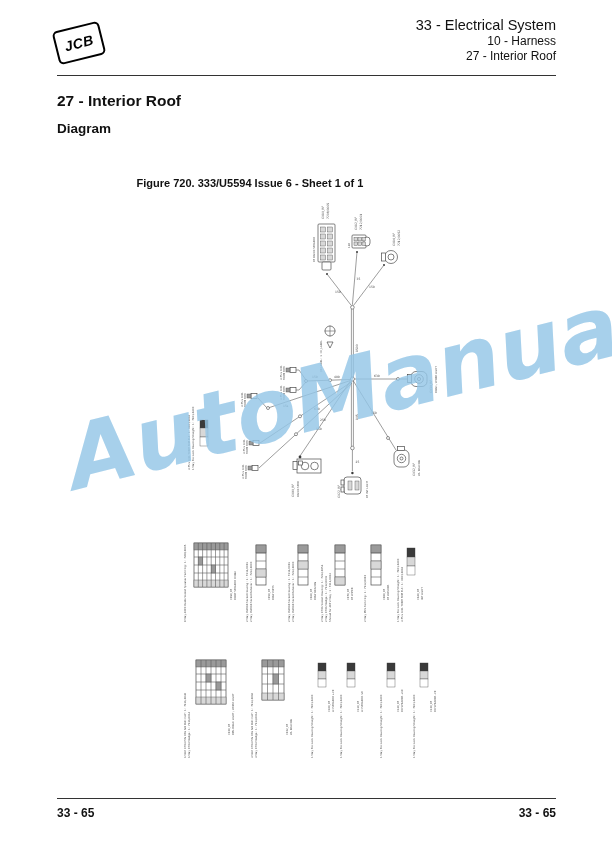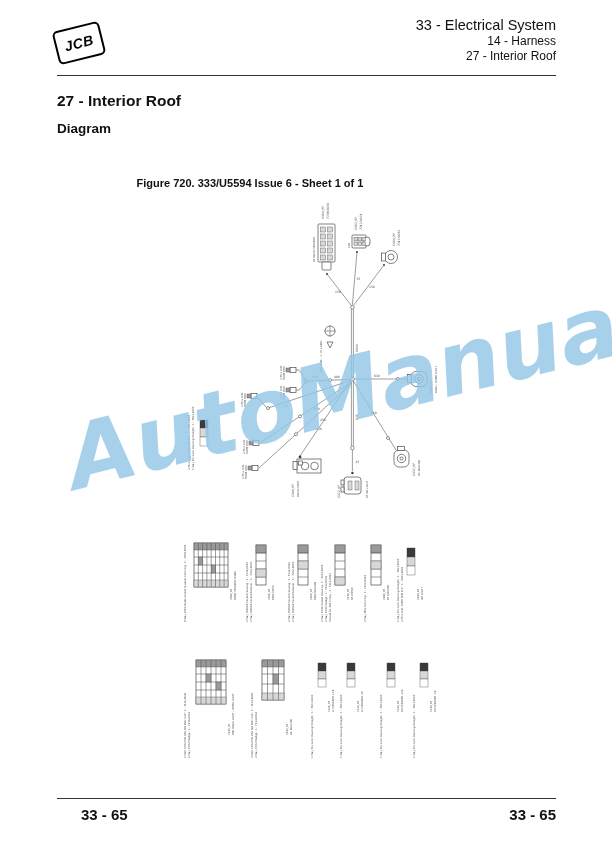--- a/index.html
+++ b/index.html
@@ -14,21 +14,21 @@
   .hdr-chapter{top:16px;font-size:14.5px;font-weight:normal;}
   .hdr-section{top:34px;font-size:12px;}
   .hdr-subsection{top:49px;font-size:12px;}
   .rule{left:57px;width:499px;height:0;border-top:1px solid #333;}
   #rule-top{top:75px;}
   #rule-bottom{top:798px;}
   .h1{left:57px;top:92px;font-size:15.5px;font-weight:bold;}
   .h2{left:57px;top:121px;font-size:13.5px;font-weight:bold;}
   .figcap{left:0;top:177px;width:500px;text-align:center;font-size:11px;font-weight:bold;}
   
-  .ftr{top:806px;font-size:15px;font-weight:bold;margin-left:24px;}
+  .ftr{top:806px;font-size:12px;font-weight:bold;}
   #ftr-left{left:57px;}
   #ftr-center{left:0;width:612px;text-align:center;}
   #ftr-right{right:56px;}
   
   #watermark{left:58px;top:418px;font-size:88px;font-weight:bold;font-style:italic;
              font-family:"DejaVu Sans",sans-serif;color:rgba(148,198,230,0.82);
              transform:rotate(-14deg);transform-origin:left top;white-space:nowrap;line-height:1;
              z-index:3;pointer-events:none;}
   
   #diagram{left:0;top:0;width:612px;height:865px;z-index:2;}
@@ -46,21 +46,21 @@
 </style>
 </head>
 <body>
 
 <div id="page">
 
   <div class="abs" id="logo">
     <span>JCB</span>
   </div>
   <div class="abs hdr-right hdr-chapter">33 - Electrical System</div>
-  <div class="abs hdr-right hdr-section">14 - Harness</div>
+  <div class="abs hdr-right hdr-section">10 - Harness</div>
   <div class="abs hdr-right hdr-subsection">27 - Interior Roof</div>
   <div class="abs rule" id="rule-top"></div>
 
   <div class="abs h1">27 - Interior Roof</div>
   <div class="abs h2">Diagram</div>
   <div class="abs figcap">Figure 720. 333/U5594 Issue 6 - Sheet 1 of 1</div>
 
   <svg class="abs" id="diagram" viewBox="0 0 612 865">
 
     <g>

